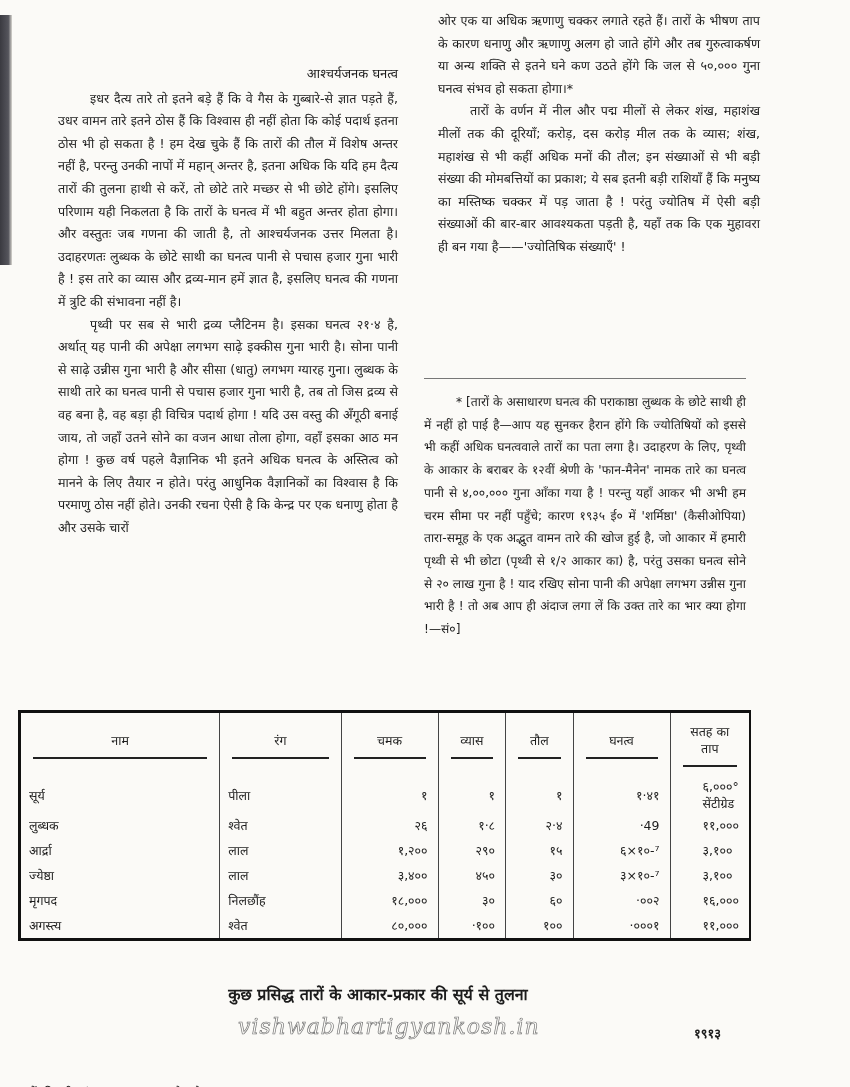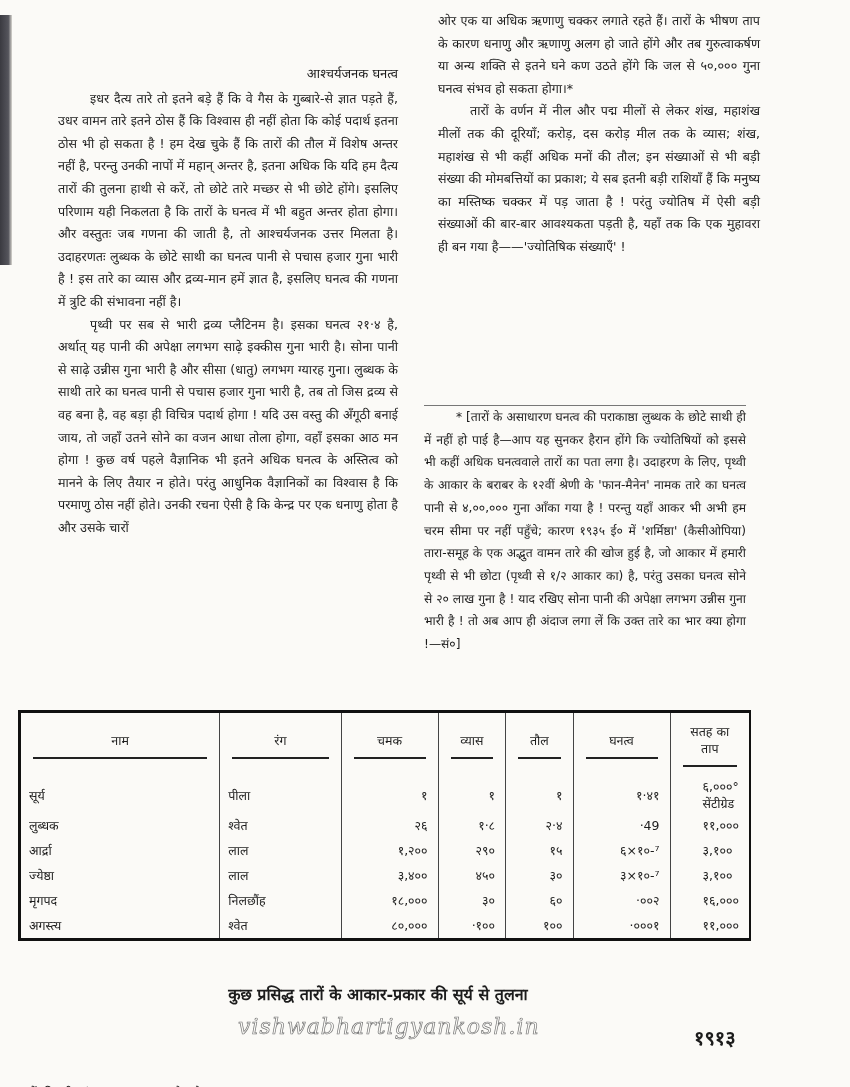--- a/index.html
+++ b/index.html
@@ -20,21 +20,21 @@
   .col-left { left: 58px; top: 63px; width: 340px; }
   .col-right { left: 424px; top: 10px; width: 322px; margin-left: 14px; }
   .col p { margin: 0; }
   .indent { text-indent: 32px; }
   .heading {
     text-align: right; font-size: 13px; margin-bottom: 2px !important;
   }
   .footnote {
     position: absolute; left: 424px; top: 378px; width: 322px;
     font-size: 12.2px; line-height: 22.7px; text-align: justify;
-    border-top: 1px solid #777; padding-top: 0; margin-top: 27px;
+    border-top: 1px solid #777; padding-top: 12px;
   }
   .table-wrap {
     position: absolute; left: 18px; top: 710px; width: 728px;
     border-top: 3px solid #111; border-bottom: 3px solid #111;
     border-left: 3px solid #111; border-right: 2px solid #111;
   }
   table { border-collapse: collapse; width: 100%; font-size: 12.5px; }
   th { font-weight: normal; padding: 10px 6px 10px; text-align: center; }
   th span { display: block; border-bottom: 2px solid #222; padding-bottom: 8px; margin: 0 6px; }
   td { padding: 1px 10px; height: 23px; }
@@ -48,21 +48,21 @@
   }
   .running-head {
     position: absolute; left: 18px; top: 1084px; font-size: 12.5px;
   }
   .watermark {
     position: absolute; left: 238px; top: 1014px; font-size: 22px;
     font-style: italic; font-family: "DejaVu Serif", serif; letter-spacing: 1px;
     color: transparent; -webkit-text-stroke: 0.7px #777;
   }
   .page-num {
-    position: absolute; left: 694px; top: 1024px; font-size: 20px; font-weight: bold;
+    position: absolute; left: 694px; top: 1024px; font-size: 13px; font-weight: bold;
   }
 </style>
 </head>
 <body>
 
 <div class="binding-edge"></div>
 
 <div class="col col-left">
   <p class="heading">आश्चर्यजनक घनत्व</p>
   <p class="indent">इधर दैत्य तारे तो इतने बड़े हैं कि वे गैस के गुब्बारे-से ज्ञात पड़ते हैं, उधर वामन तारे इतने ठोस हैं कि विश्वास ही नहीं होता कि कोई पदार्थ इतना ठोस भी हो सकता है ! हम देख चुके हैं कि तारों की तौल में विशेष अन्तर नहीं है, परन्तु उनकी नापों में महान् अन्तर है, इतना अधिक कि यदि हम दैत्य तारों की तुलना हाथी से करें, तो छोटे तारे मच्छर से भी छोटे होंगे। इसलिए परिणाम यही निकलता है कि तारों के घनत्व में भी बहुत अन्तर होता होगा। और वस्तुतः जब गणना की जाती है, तो आश्चर्यजनक उत्तर मिलता है। उदाहरणतः लुब्धक के छोटे साथी का घनत्व पानी से पचास हजार गुना भारी है ! इस तारे का व्यास और द्रव्य-मान हमें ज्ञात है, इसलिए घनत्व की गणना में त्रुटि की संभावना नहीं है।</p>

